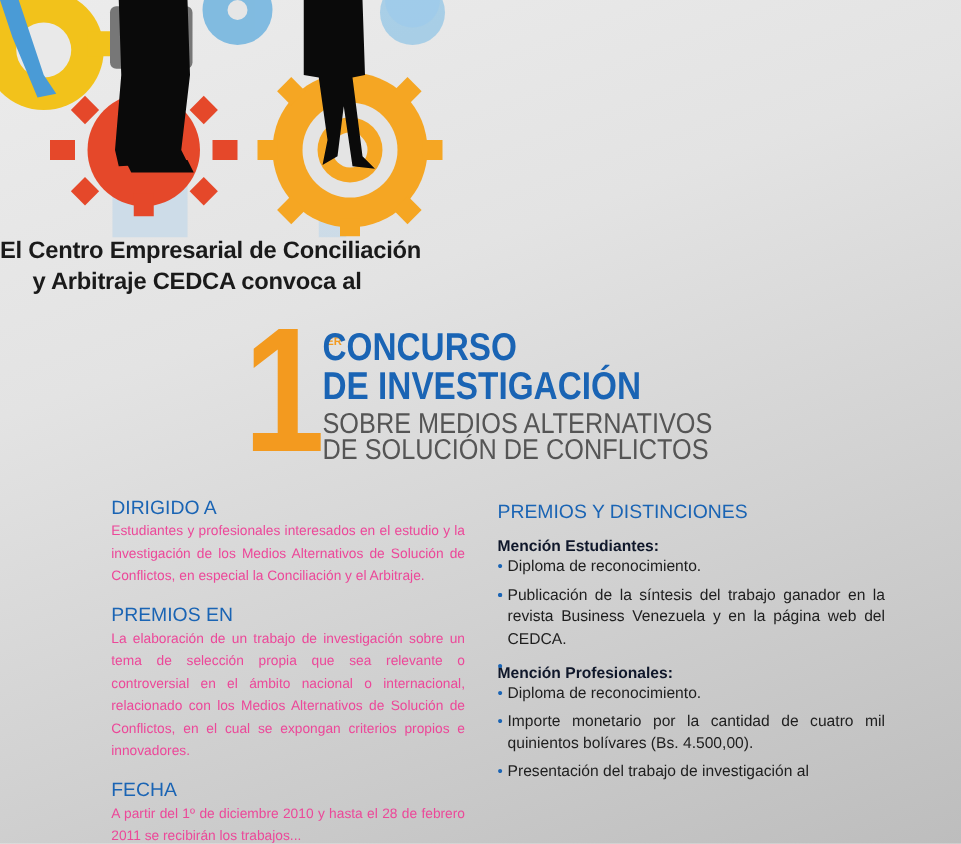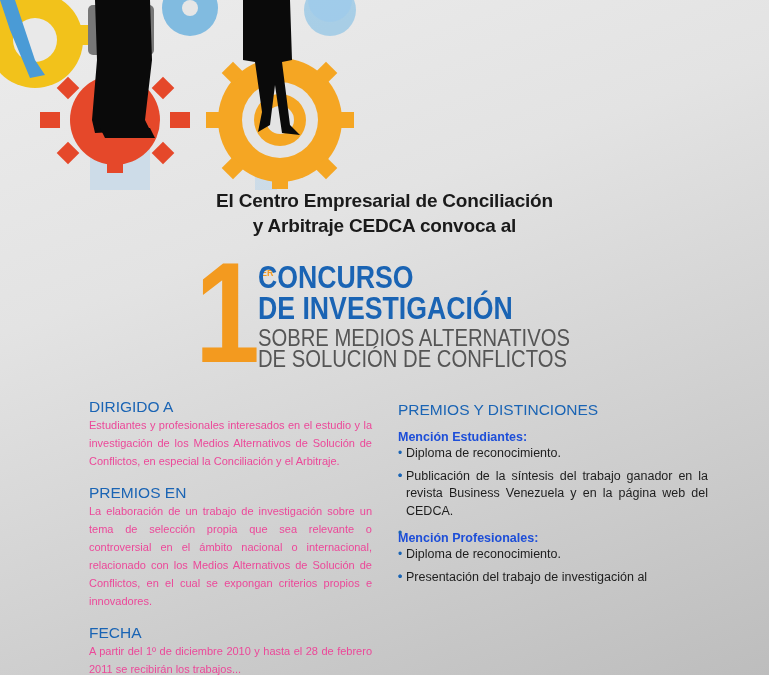--- a/index.html
+++ b/index.html
@@ -2,36 +2,36 @@
 <html><head>
 <meta charset="utf-8">
 <style>
   html, body { margin: 0; padding: 0; }
   body {
     width: 769px; height: 675px; overflow: hidden; position: relative;
     background: linear-gradient(160deg, #ececec 0%, #e3e3e3 35%, #d2d2d2 65%, #bdbdbd 100%);
     font-family: "Liberation Sans", sans-serif;
   }
   .hero { position: absolute; left: 0; top: 0; width: 769px; height: 190px; overflow: hidden; }
-  .headline { position: absolute; left: 0; top: 188px; width: 769px; text-align: center; }
+  .headline { position: absolute; left: 0; top: 188px; width: 769px; text-align: left; }
   .intro-line { font-family: "Liberation Sans", sans-serif; font-weight: bold; font-size: 19px; color: #1a1a1a; letter-spacing: -0.2px; line-height: 25px; }
-  .intro-line.l2 { padding-left: 0; }
+  .intro-line.l2 { padding-left: 26px; }
   .title-block { position: absolute; left: 195px; top: 252px; width: 380px; height: 130px; }
   .big-one { position: absolute; left: 0; top: -10px; font-family: "Liberation Sans", sans-serif; font-weight: bold; font-size: 142px; line-height: 142px; color: #f39a1f; transform: scaleX(0.82); transform-origin: left top; letter-spacing: -4px; }
   .er { position: absolute; left: 66px; top: 16px; font-weight: bold; font-size: 9px; color: #f39a1f; }
   .t1 { position: absolute; left: 63px; top: 10px; font-weight: bold; font-size: 31px; line-height: 31px; color: #1a64b4; transform: scaleX(0.86); transform-origin: left top; white-space: nowrap; }
   .t2 { position: absolute; left: 63px; top: 41px; font-weight: bold; font-size: 31px; line-height: 31px; color: #1a64b4; transform: scaleX(0.86); transform-origin: left top; white-space: nowrap; }
   .t3 { position: absolute; left: 63px; top: 75px; font-size: 23px; line-height: 23px; color: #555; transform: scaleX(0.88); transform-origin: left top; white-space: nowrap; }
   .t4 { position: absolute; left: 63px; top: 96px; font-size: 23px; line-height: 23px; color: #555; transform: scaleX(0.88); transform-origin: left top; white-space: nowrap; }
   .col-left { position: absolute; left: 89px; top: 398px; width: 283px; }
   .col-right { position: absolute; left: 398px; top: 401px; width: 310px; }
   .sec-h { font-weight: normal; font-size: 15.5px; color: #1a64b4; line-height: 18px; margin: 0; }
   .sec-p { font-size: 11px; line-height: 18px; color: #ec4899; text-align: justify; margin: 0; }
   .gap { height: 14px; }
-  .sub-h { font-weight: bold; font-size: 12.5px; color: #1d4ed8; margin: 10px 0 0 0; line-height: 16px; }
+  .sub-h { font-weight: bold; font-size: 12.5px; color: #0f172a; margin: 10px 0 0 0; line-height: 16px; }
   ul.bul { list-style: none; margin: 0; padding: 0; }
   ul.bul li { position: relative; padding-left: 8px; font-size: 12.5px; line-height: 17.5px; color: #1e1e1e; margin-bottom: 5px; text-align: justify; }
   ul.bul li .dot { position: absolute; left: 0; top: 0; color: #1a64b4; font-size: 12px; }
 </style>
 </head>
 <body>
 
 <div class="hero">
   <svg width="769" height="190" viewBox="0 0 769 190">
 
@@ -133,16 +133,16 @@
   <ul class="bul">
     <li><span class="dot">•</span><span>Diploma de reconocimiento.</span></li>
     <li><span class="dot">•</span></li>
     <li><span class="dot">•</span><span>Publicación de la síntesis del trabajo ganador en la revista Business Venezuela y en la página web del CEDCA.</span></li>
     <li><span class="dot">•</span></li>
   </ul>
 
   <div class="sub-h">Mención Profesionales:</div>
   <ul class="bul">
     <li><span class="dot">•</span><span>Diploma de reconocimiento.</span></li>
-    <li><span class="dot">•</span></li>
+    <li><span class="dot">•</span><span>Importe monetario por la cantidad de cuatro mil quinientos bolívares (Bs. 4.500,00).</span></li>
     <li><span class="dot">•</span><span>Presentación del trabajo de investigación al</span></li>
   </ul>
 </div>
 
 </body></html>

